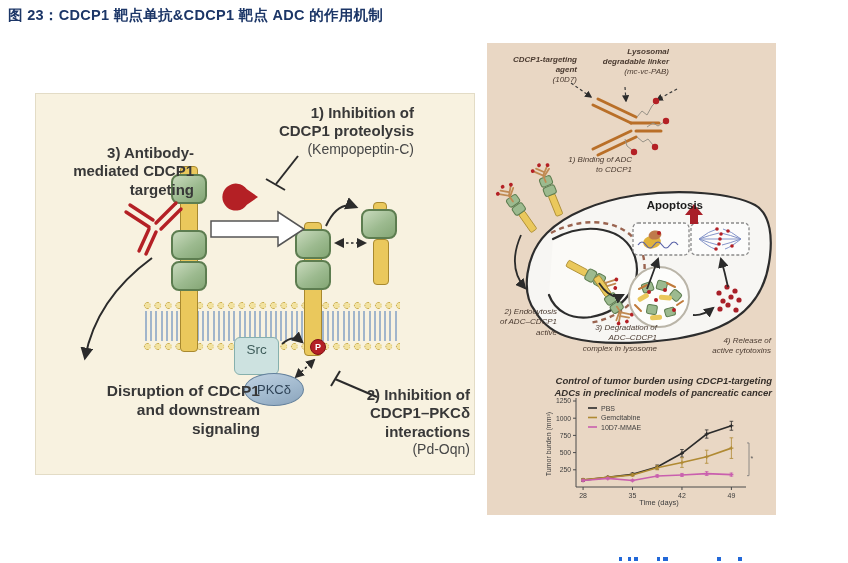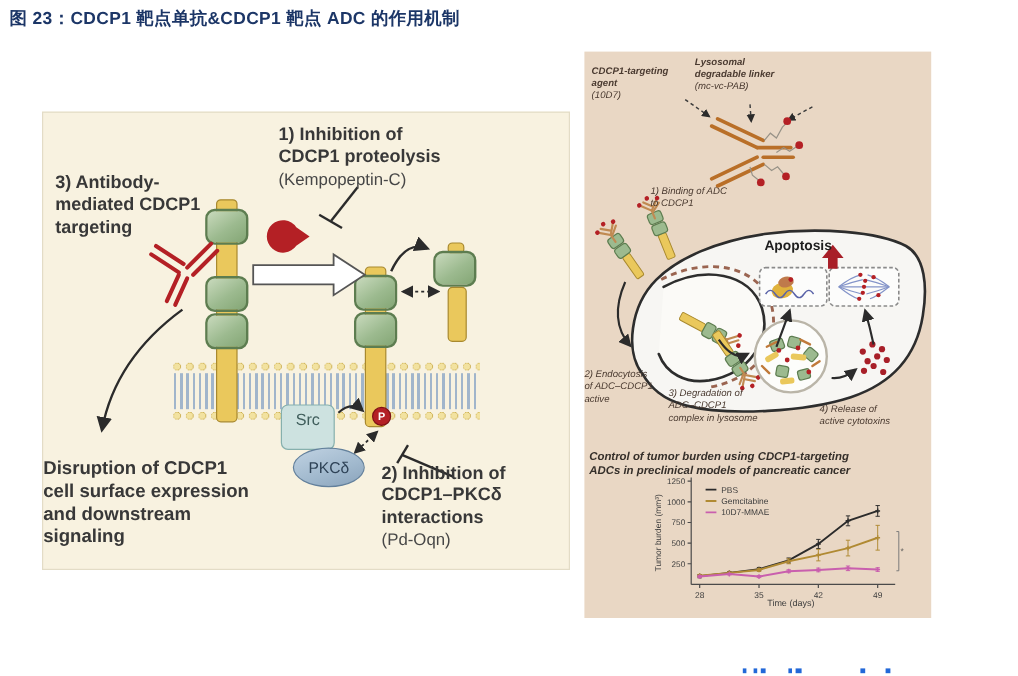--- a/index.html
+++ b/index.html
@@ -1,19 +1,19 @@
 <!DOCTYPE html>
 <html><head>
 <meta charset="utf-8">
 <style>
   html,body{margin:0;padding:0}
   body{width:848px;height:563px;position:relative;background:#fff;overflow:hidden;
        font-family:"Liberation Sans",sans-serif}
   .abs{position:absolute}
-  .ctr{text-align:left}
+  .ctr{text-align:right}
   .title{left:8px;top:6px;font-size:14.5px;font-weight:bold;color:#1c3667;letter-spacing:.3px}
   .panel-left{left:35px;top:93px;width:438px;height:380px;background:#f8f2e0;border:1px solid #e3dcc6}
   .panel-right{left:487px;top:43px;width:289px;height:472px;background:#e9d7c4}
   .lp-text{color:#383838;font-weight:bold;line-height:1.22}
   .drug{font-weight:normal;color:#474747}
   .rp-lab{color:#4a3a30;font-style:italic;font-weight:bold;font-size:8px;line-height:1.25}
   .rp-lab .paren{font-weight:normal}
   .rp-step{color:#4a3a30;font-style:italic;font-size:8px;line-height:1.3}
   .apop{color:#1d1d1d;font-weight:bold;font-size:11.5px}
   .chart-head{color:#352f2a;font-weight:bold;font-style:italic;font-size:9.5px;line-height:1.25}
@@ -101,21 +101,20 @@
     <div>CDCP1 proteolysis</div>
     <div class="drug" style="font-size:14px">(Kempopeptin-C)</div>
   </div>
   <div class="abs lp-text ctr" style="left:10px;top:50px;width:148px;font-size:15px">
     <div>3) Antibody-</div>
     <div>mediated CDCP1</div>
     <div>targeting</div>
   </div>
   <div class="abs lp-text ctr" style="left:0;top:288px;width:224px;font-size:15.5px">
     <div>Disruption of CDCP1</div>
-    <div>cell surface expression</div>
     <div>and downstream</div>
     <div>signaling</div>
   </div>
   <div class="abs lp-text ctr" style="left:282px;top:292px;width:152px;font-size:15px">
     <div>2) Inhibition of</div>
     <div>CDCP1–PKCδ</div>
     <div>interactions</div>
     <div class="drug" style="font-size:14px">(Pd-Oqn)</div>
   </div>
 </div>

